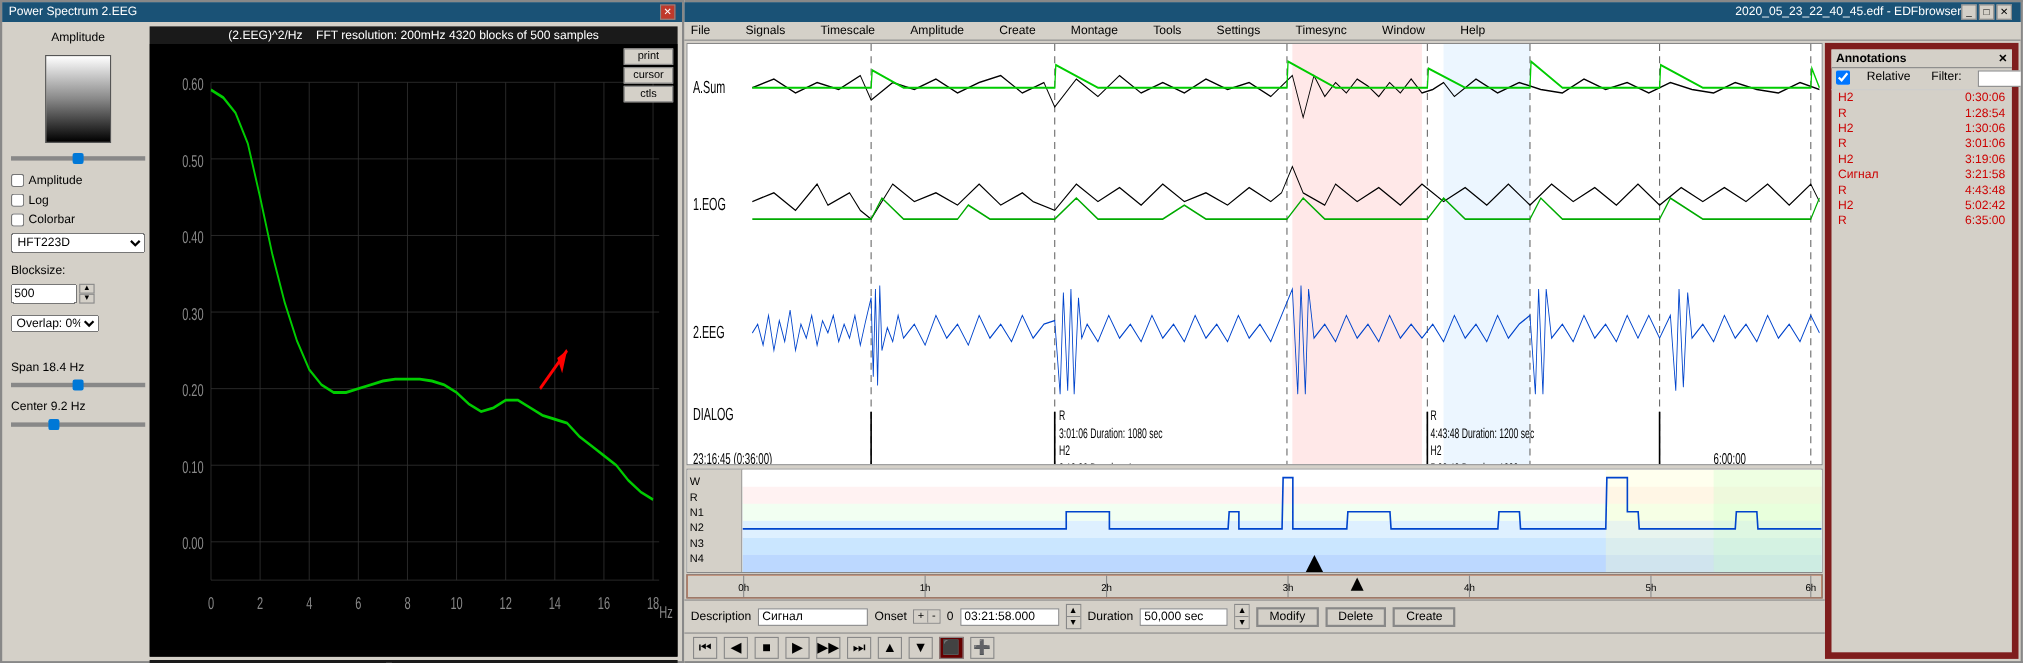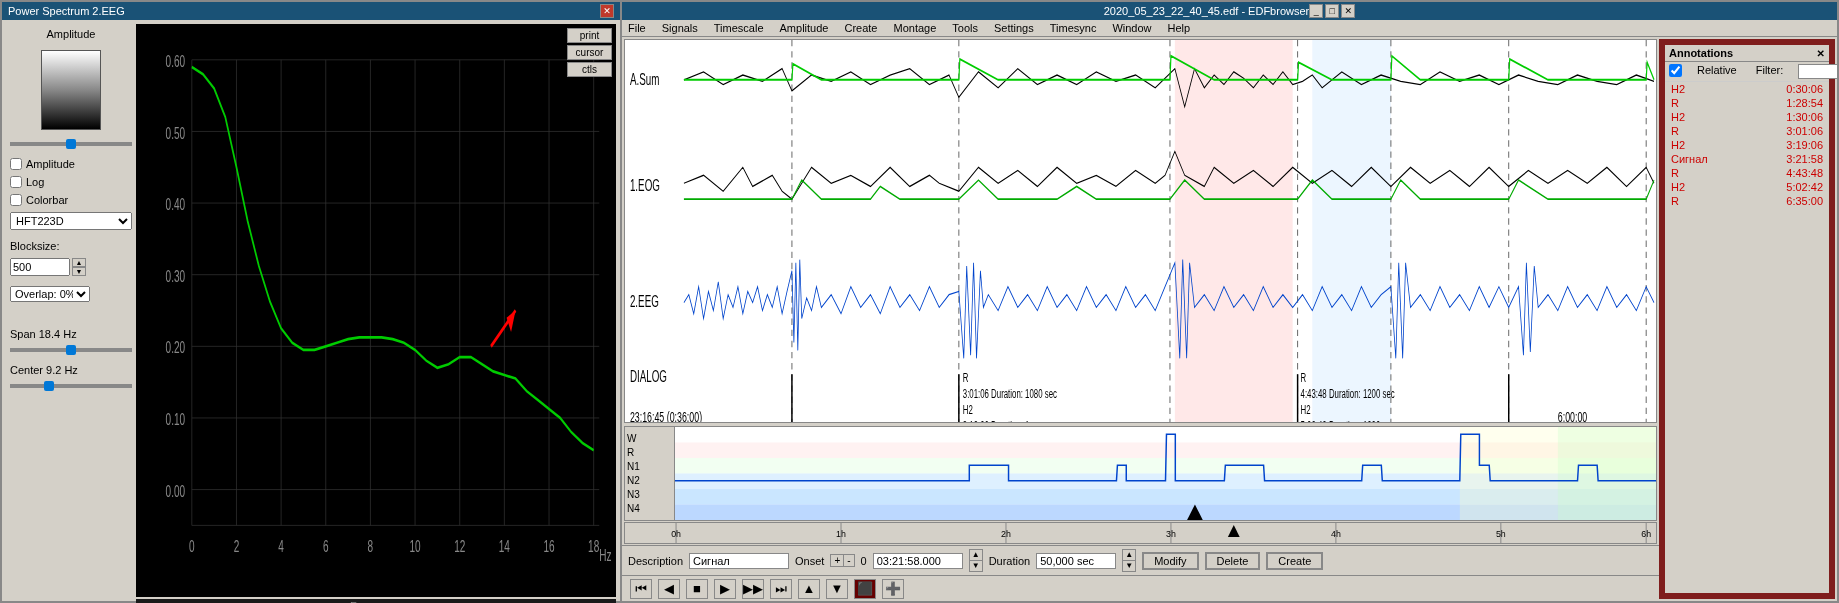--- a/index.html
+++ b/index.html
@@ -132,46 +132,46 @@
       height: 603px;
       background: #d4d0c8;
       border: 2px solid #888;
       border-left: none;
       display: flex;
       flex-direction: column;
     }
     .right-title-bar {
       background: #1a5276;
       color: white;
-      padding: 2px 20px;
-      font-size: 11px;
-      display: flex;
-      align-items: center;
-      justify-content: center;
+      padding: 2px 8px;
+      font-size: 11px;
+      display: flex;
+      align-items: center;
+      justify-content: flex-end;
     }
     .right-title-btns {
       display: flex;
       gap: 2px;
     }
     .title-btn {
       background: #d4d0c8;
       border: 1px solid #888;
       width: 14px;
       height: 14px;
       font-size: 9px;
       cursor: pointer;
       display: flex; align-items: center; justify-content: center;
       color: #000;
     }
     .menu-bar {
       background: #d4d0c8;
       display: flex;
       align-items: center;
       padding: 1px 4px;
-      gap: 12px;
+      gap: 28px;
       border-bottom: 1px solid #888;
     }
     .menu-item {
       font-size: 11px;
       cursor: pointer;
       padding: 1px 2px;
     }
 
     .main-area {
       display: flex;
@@ -400,20 +400,25 @@
           <option>Overlap: 0%</option>
         </select>
       </div>
       <div class="span-label">Span 18.4 Hz</div>
       <input type="range" class="span-slider" value="50" min="0" max="100" style="">
       <div class="center-label">Center 9.2 Hz</div>
       <input type="range" class="span-slider" value="30" min="0" max="100" style="">
     </div>
 
     <div class="chart-area">
+      <div style="background:#1a1a1a;color:white;text-align:center;font-size:11px;padding:2px;">
+        <span>(2.EEG)^2/Hz</span>
+        &nbsp;&nbsp;
+        <span>FFT resolution: 200mHz   4320 blocks of 500 samples</span>
+      </div>
       <div class="chart-container">
         <div class="chart-buttons">
           <button class="chart-btn">print</button>
           <button class="chart-btn">cursor</button>
           <button class="chart-btn">ctls</button>
         </div>
         <svg class="chart-svg" viewBox="0 0 430 320" preserveAspectRatio="none">
 
           <rect width="430" height="320" fill="#000"></rect>
 

